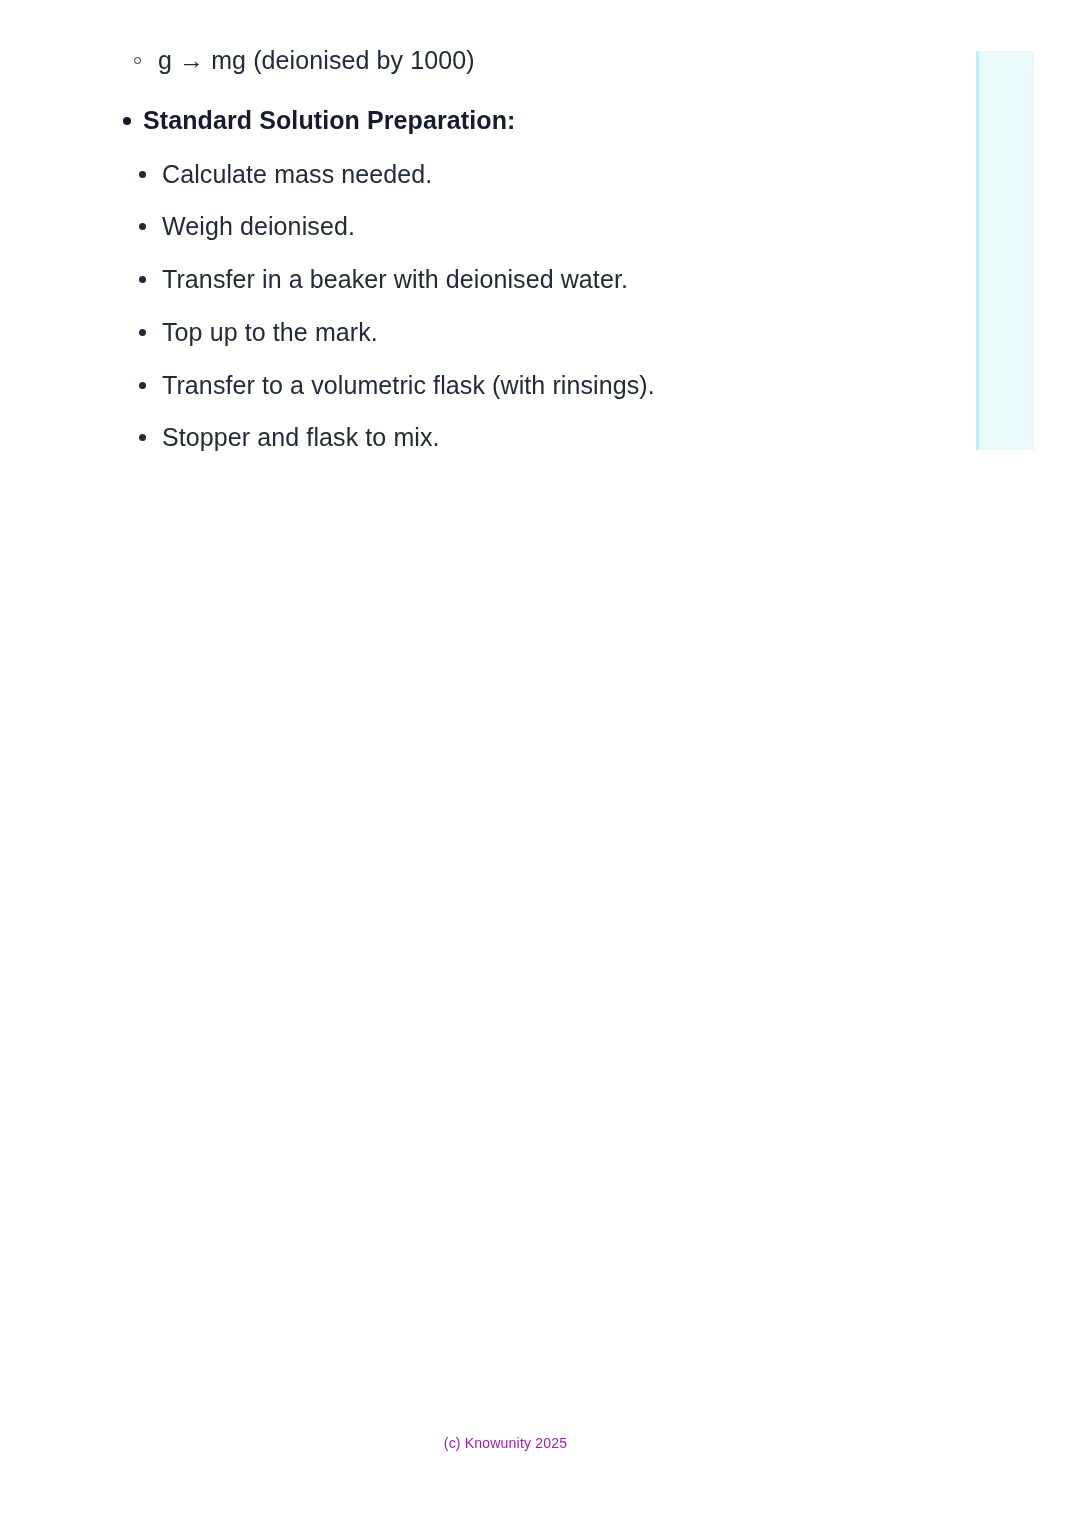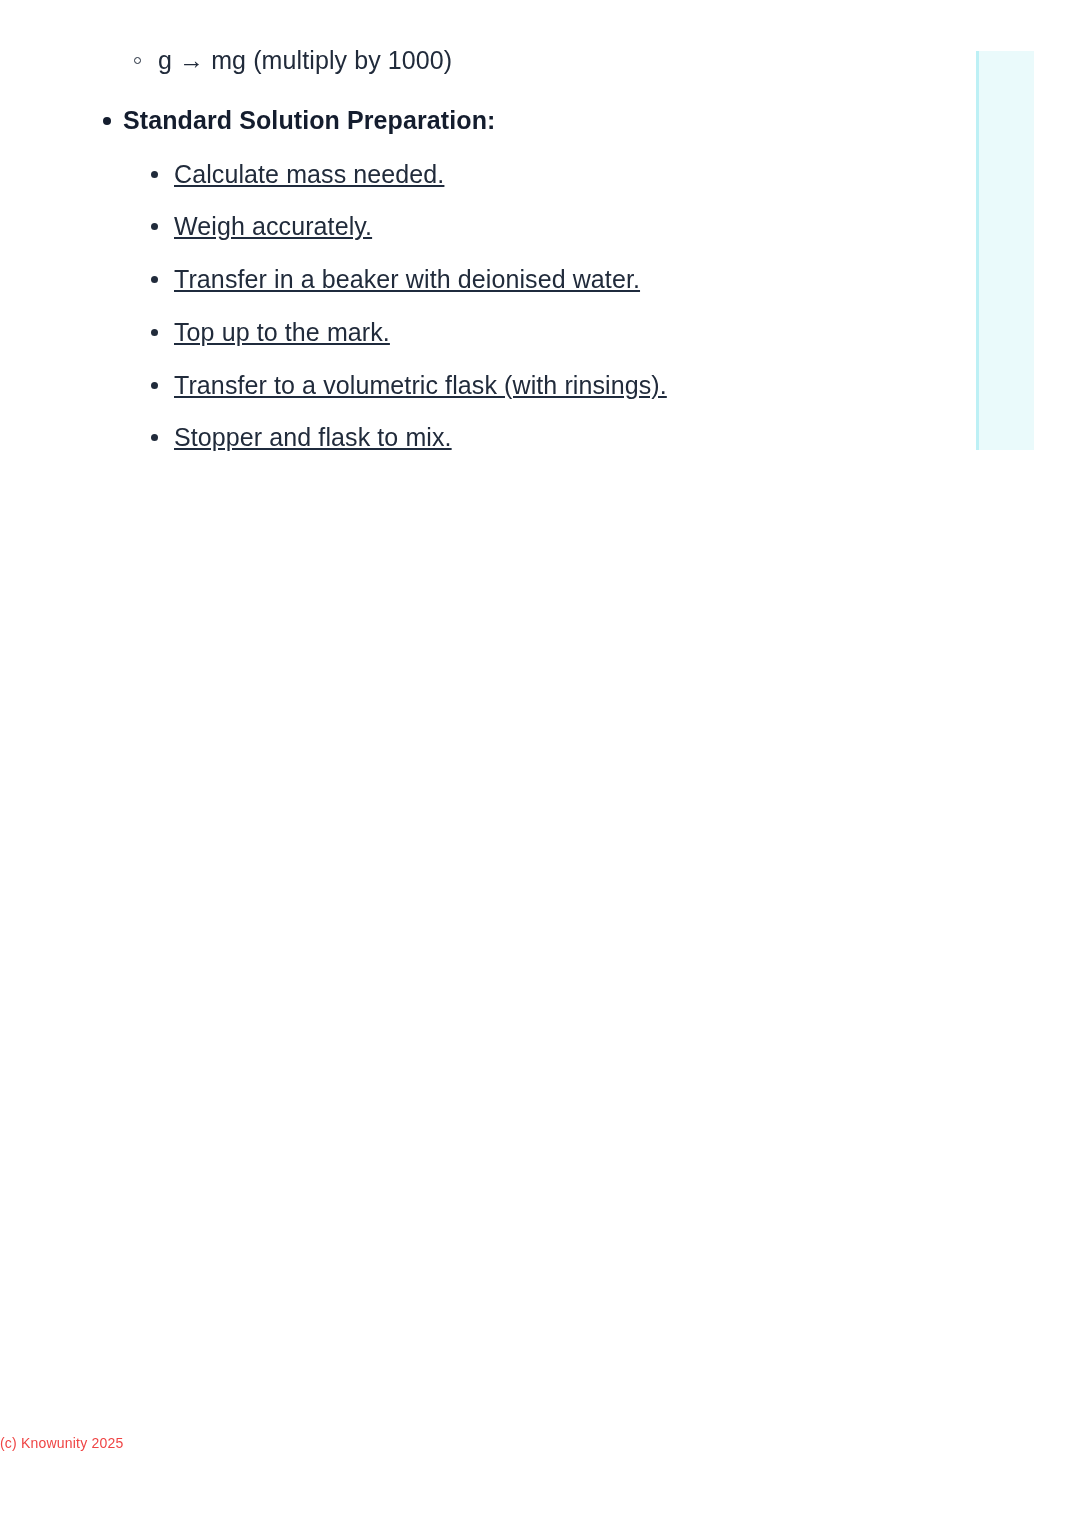--- a/index.html
+++ b/index.html
@@ -72,37 +72,37 @@
   
   .lvl-top {
     position: relative;
     padding-left: 123px;
     font-size: 25px;
     line-height: 1.35;
     font-weight: bold;
     color: #141d2e;
     margin-bottom: 20px;
     letter-spacing: 0.1px;
+    margin-left: 20px;
   }
   .lvl-top::before {
     content: "";
     position: absolute;
     left: 103px;
     top: 13px;
     width: 8px;
     height: 8px;
     background: #141d2e;
     border-radius: 50%;
   }
 
   
   .sub-list {
-    margin: 16px;
+    margin: 4px;
     padding: 0;
-    text-decoration: underline;
   }
   .lvl-sub {
     position: relative;
     padding-left: 158px;
     font-size: 25px;
     line-height: 1.35;
     color: #212b3b;
     margin-bottom: 19px;
     letter-spacing: 0.1px;
   }
@@ -115,46 +115,46 @@
     height: 7px;
     background: #212b3b;
     border-radius: 50%;
   }
 
   .footer {
     position: absolute;
     left: 0;
     top: 1435px;
     width: 1011px;
-    text-align: left;
+    text-align: center;
     font-size: 14px;
-    color: #ef4444;
+    color: #a21caf;
     letter-spacing: 0.2px;
   }
 </style>
 </head>
 <body>
 
 <div class="page">
 
   <div class="accent-bar"></div>
 
   <div class="content">
 
     <ul>
-      <li class="lvl-hollow">g → mg (multiply by 1000)</li>
+      <li class="lvl-hollow">g → mg (deionised by 1000)</li>
     </ul>
 
     <ul>
       <li class="lvl-top">Standard Solution Preparation:</li>
     </ul>
 
     <ul class="sub-list">
       <li class="lvl-sub">Calculate mass needed.</li>
-      <li class="lvl-sub">Weigh accurately.</li>
+      <li class="lvl-sub">Weigh deionised.</li>
       <li class="lvl-sub">Transfer in a beaker with deionised water.</li>
       <li class="lvl-sub">Top up to the mark.</li>
       <li class="lvl-sub">Transfer to a volumetric flask (with rinsings).</li>
       <li class="lvl-sub">Stopper and flask to mix.</li>
     </ul>
 
   </div>
 
   <div class="footer">(c) Knowunity 2025</div>
 

